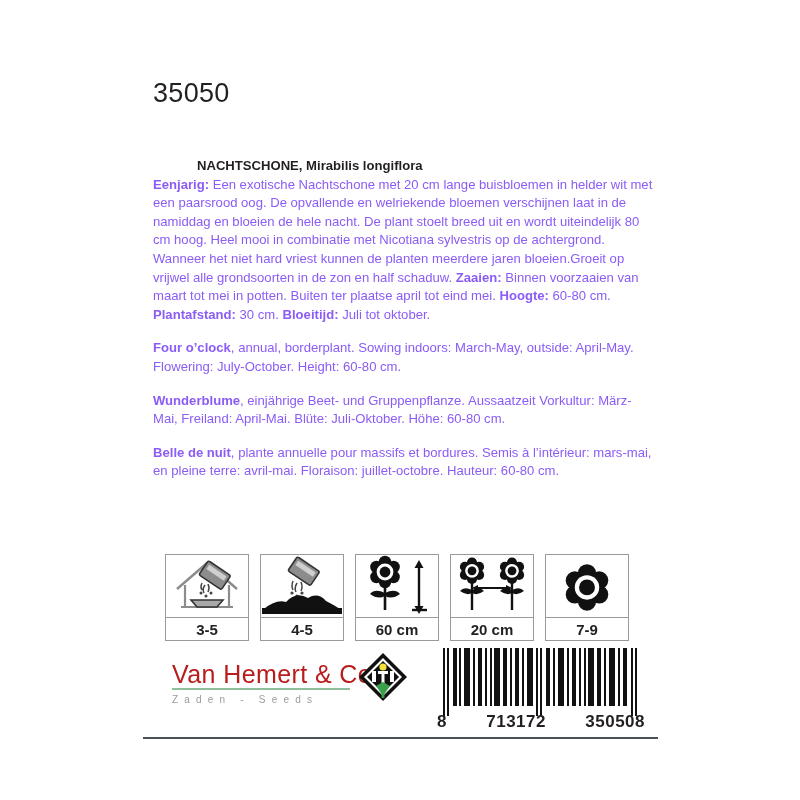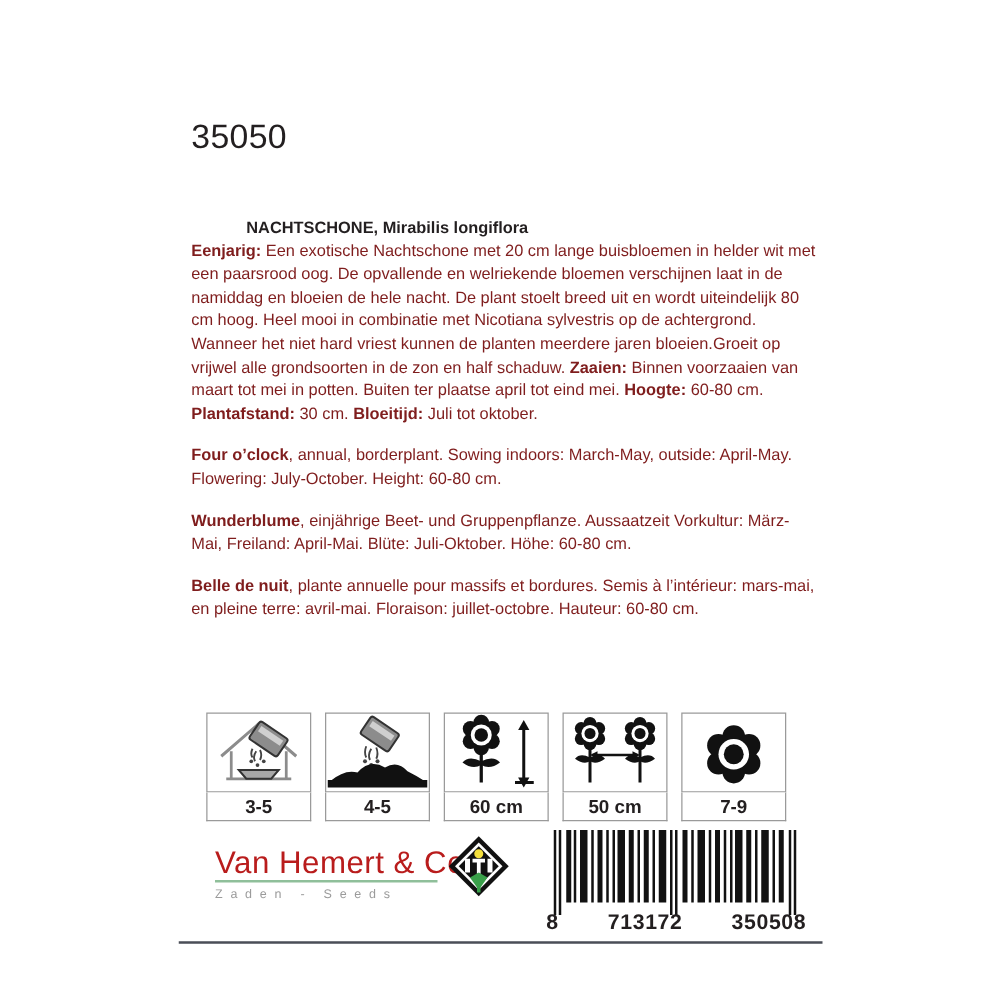--- a/index.html
+++ b/index.html
@@ -10,21 +10,21 @@
   body {
     width: 800px;
     height: 800px;
     font-family: "Liberation Sans", sans-serif;
     color: #1a1a1a;
     position: relative;
     overflow: hidden;
   }
   .packet {
     position: absolute;
-    left: 0; top: 16px;
+    left: 0; top: 0;
     width: 800px;
     height: 703px;
     background: #ffffff;
   }
 
   
   .article-no {
     position: absolute;
     left: 153px;
     top: 78px;
@@ -37,21 +37,21 @@
   
   .text-col {
     position: absolute;
     left: 153px;
     top: 157px;
     width: 500px;
   }
   .block {
     font-size: 13.1px;
     line-height: 18.6px;
-    color: #7f1d1d;
+    color: #8b5cf6;
     text-align: left;
     margin: 0;
   }
   .block b { font-weight: 700; }
   .title-line {
     font-size: 13.1px;
     line-height: 18.6px;
     font-weight: 700;
     margin: 0;
     color: #231f20;
@@ -287,21 +287,21 @@
             <circle cx="0" cy="1" r="5.4" fill="#111"></circle>
           </g>
           <path d="M60 26 L60 55" stroke="#111" stroke-width="2.4"></path>
           <path d="M60 35 Q52 31 48 36 Q55 41 60 38 Z" fill="#111"></path>
           <path d="M60 35 Q68 31 72 36 Q65 41 60 38 Z" fill="#111"></path>
           <path d="M22 33 L58 33" stroke="#111" stroke-width="2"></path>
           <path d="M20 33 L26 30 L26 36 Z" fill="#111"></path>
           <path d="M60 33 L54 30 L54 36 Z" fill="#111"></path>
         </svg>
       </div>
-      <div class="picto-cap">50 cm</div>
+      <div class="picto-cap">20 cm</div>
     </div>
 
     <div class="picto">
       <div class="picto-art">
         <svg width="80" height="62" viewBox="0 0 80 62">
           <g transform="translate(40,31) scale(1.42)">
             <g fill="#111">
               <circle cx="0" cy="-9" r="6.4"></circle>
               <circle cx="8.6" cy="-4" r="6.4"></circle>
               <circle cx="8.6" cy="6" r="6.4"></circle>

